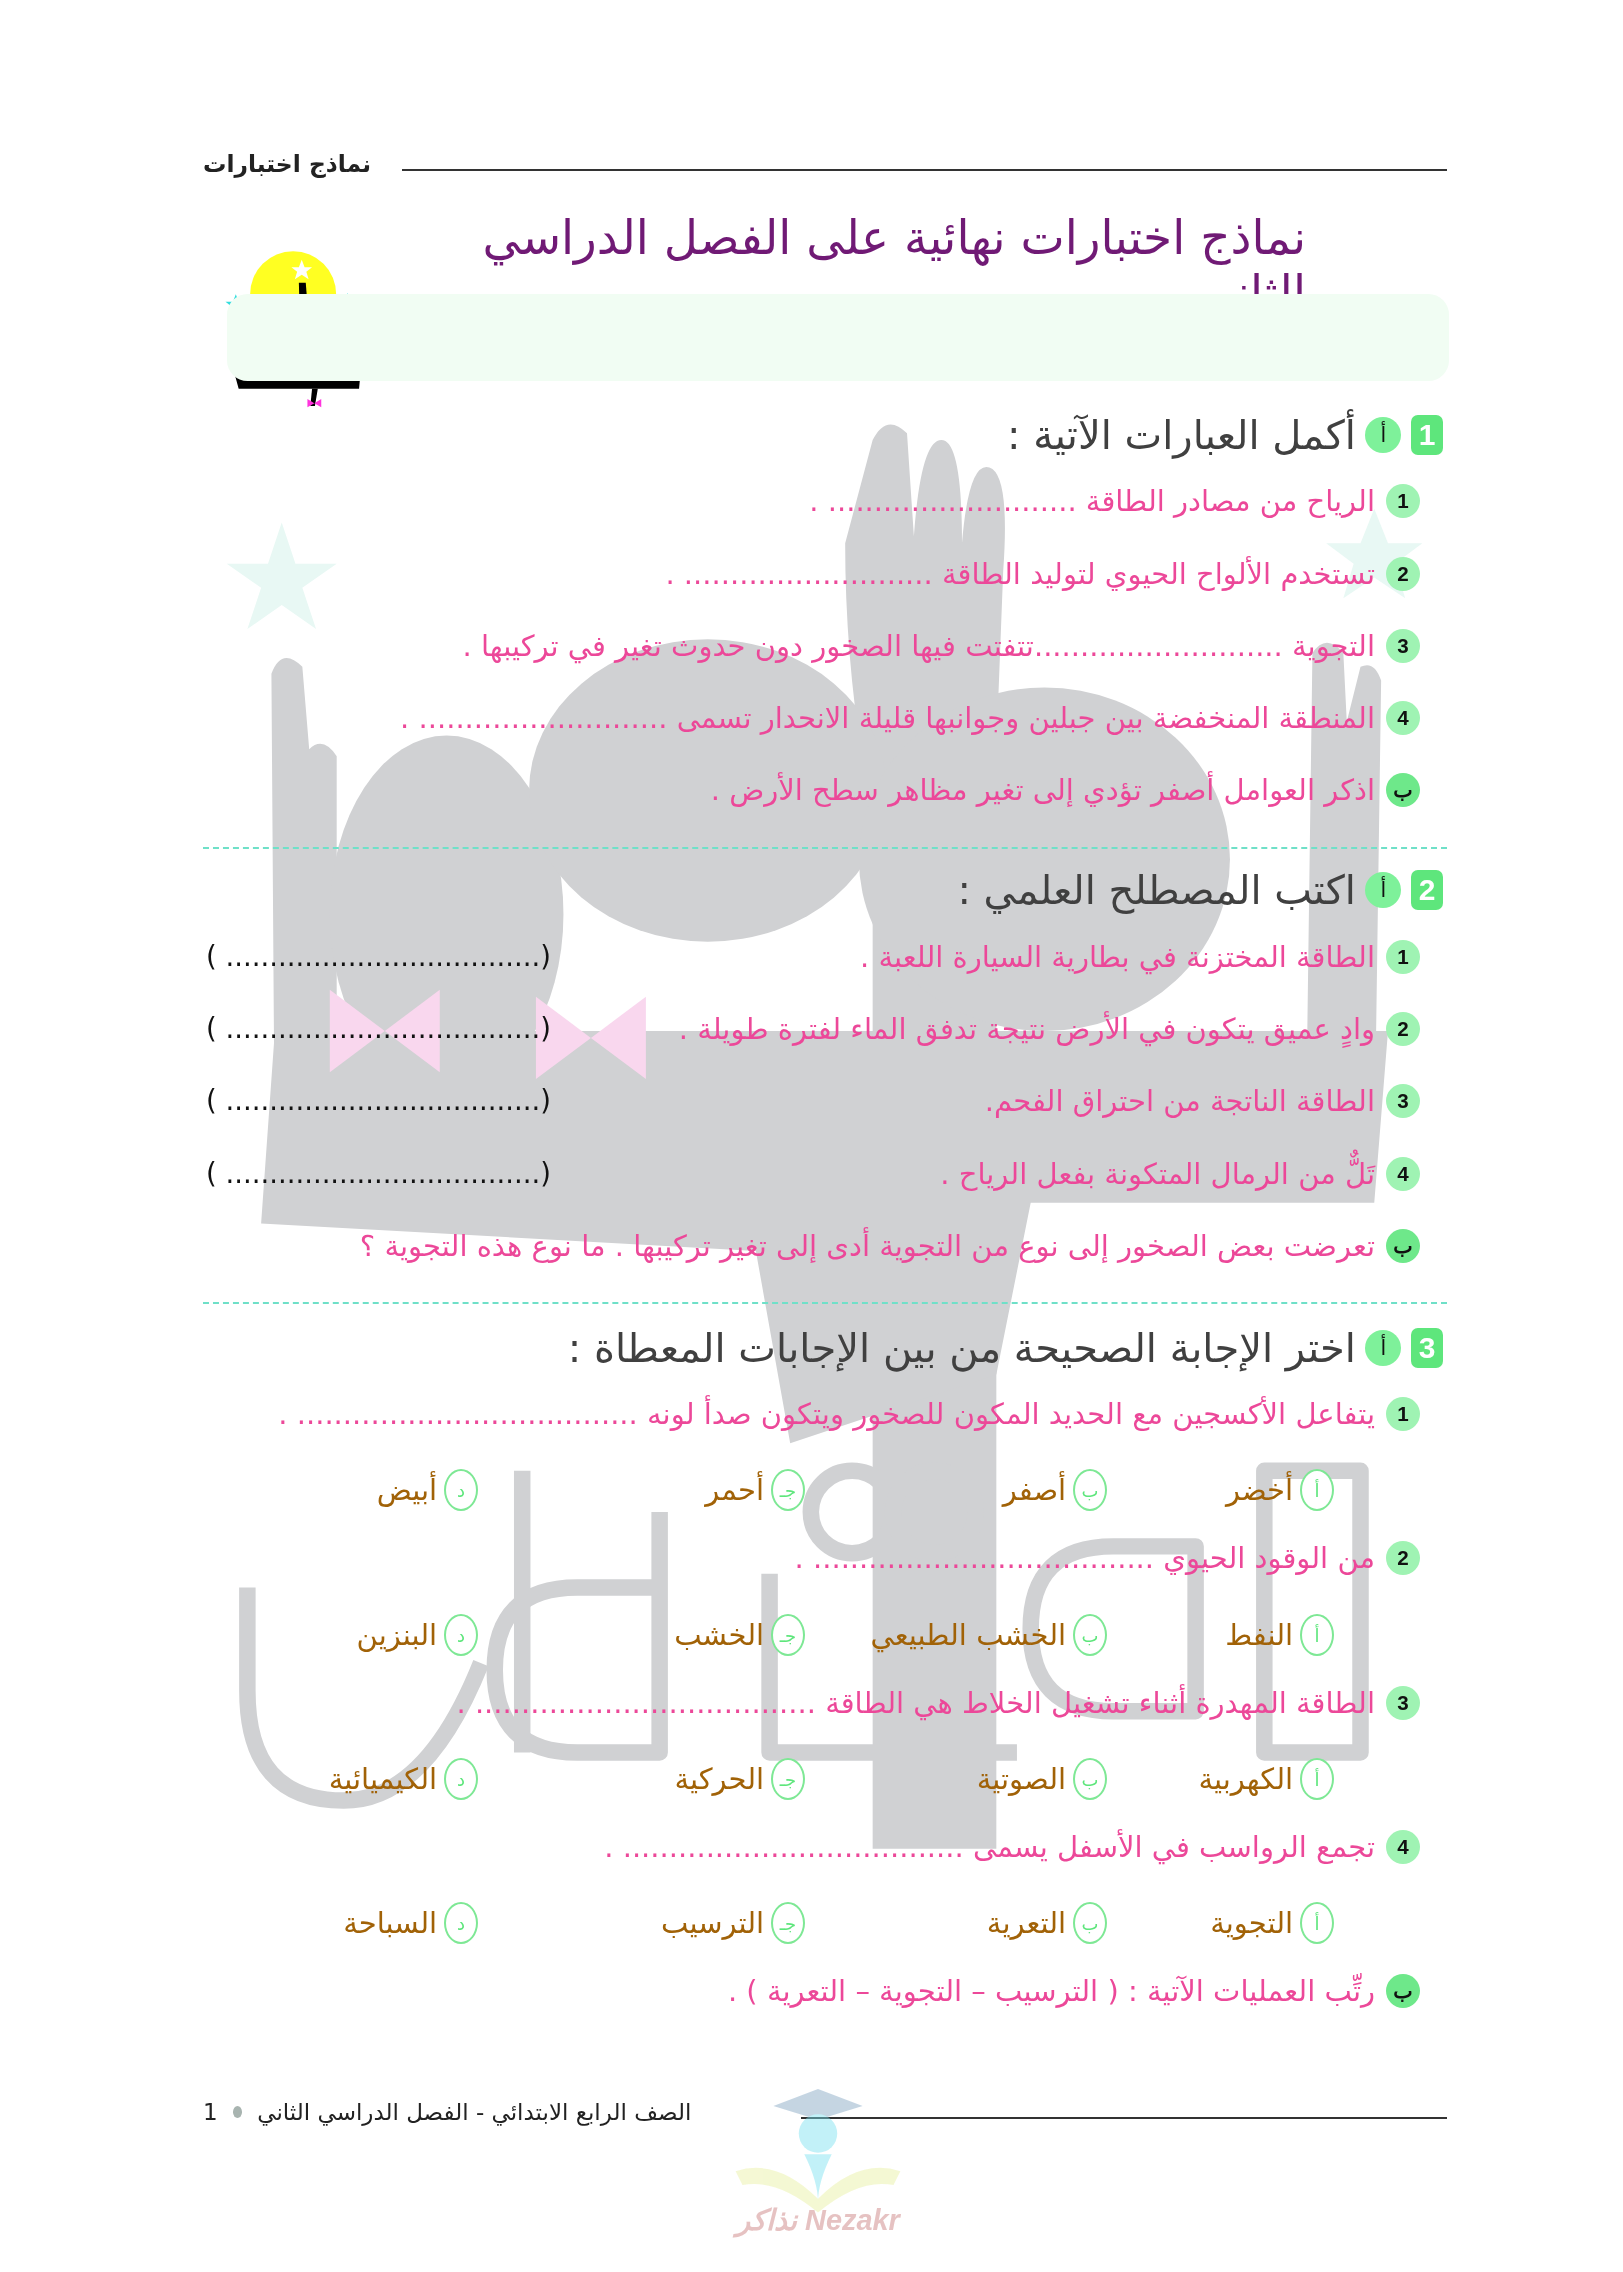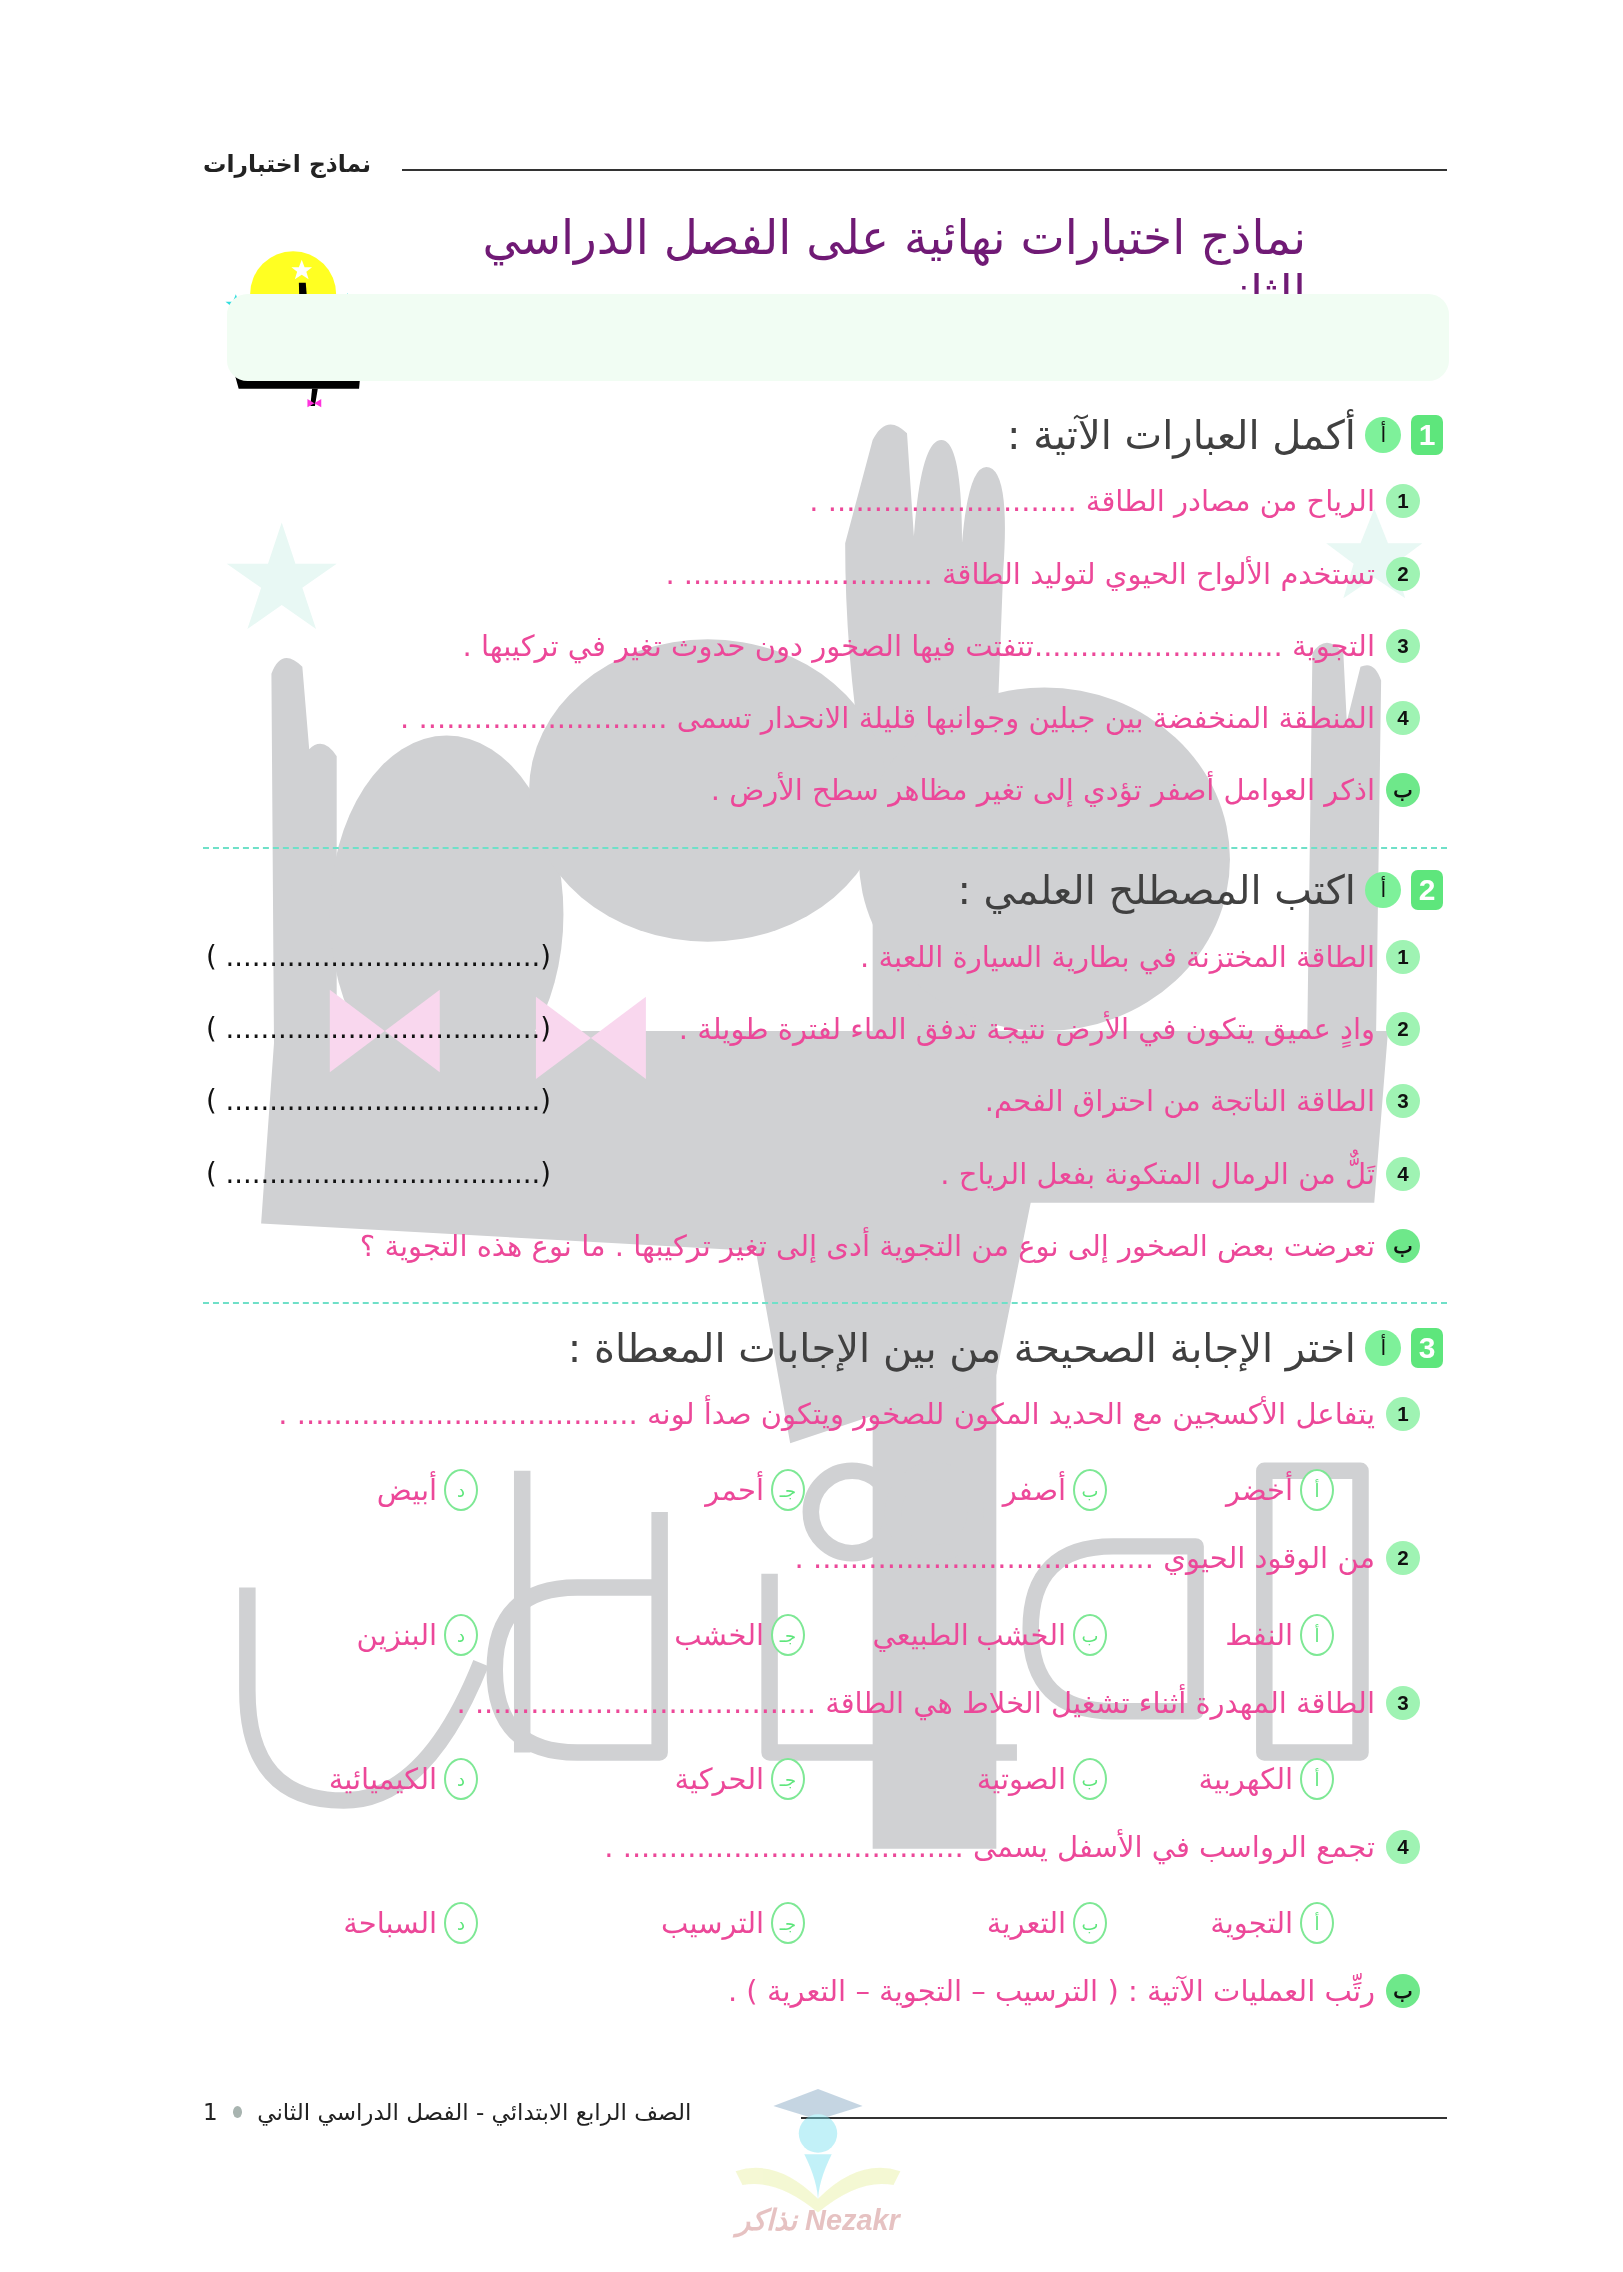--- a/index.html
+++ b/index.html
@@ -43,21 +43,21 @@
 
   .answer-slot { position: absolute; left: 206px; font-size: 27.5px; white-space: nowrap; color: #111; direction: ltr; }
 
   .sep { position: absolute; left: 203px; width: 1244px; height: 0; border-top: 2.7px dashed #6fe0c8; }
 
   
   .choices { position: absolute; right: 289px; width: 1051px; height: 41px; }
   .choice { position: absolute; top: 0; display: flex; align-items: center; gap: 6.9px; direction: rtl; }
   .c-circle { width: 30px; height: 38px; border-radius: 50%; border: 2.1px solid #7ee895; color: #5ee67c;
     font-size: 18px; display: flex; align-items: center; justify-content: center; background: #fff; }
-  .c-text { font-size: 29px; color: #ec4899; white-space: nowrap; font-family: Liberation Serif, serif; }
+  .c-text { font-size: 29px; color: #a16207; white-space: nowrap; }
 
   
   .foot-rule { position: absolute; top: 2117px; left: 801px; width: 646px; height: 2.1px; background: #333; }
   .foot-text { position: absolute; top: 2099px; left: 203px; display: flex; align-items: center; gap: 15px; direction: ltr; font-size: 23px; color: #222; }
   .foot-dot { width: 9.6px; height: 12.4px; border-radius: 50%; background: #a8b4b0; }
   .foot-logo { position: absolute; top: 2082px; left: 715px; width: 206px; height: 158px; }
 </style>
 </head>
 <body>
 

